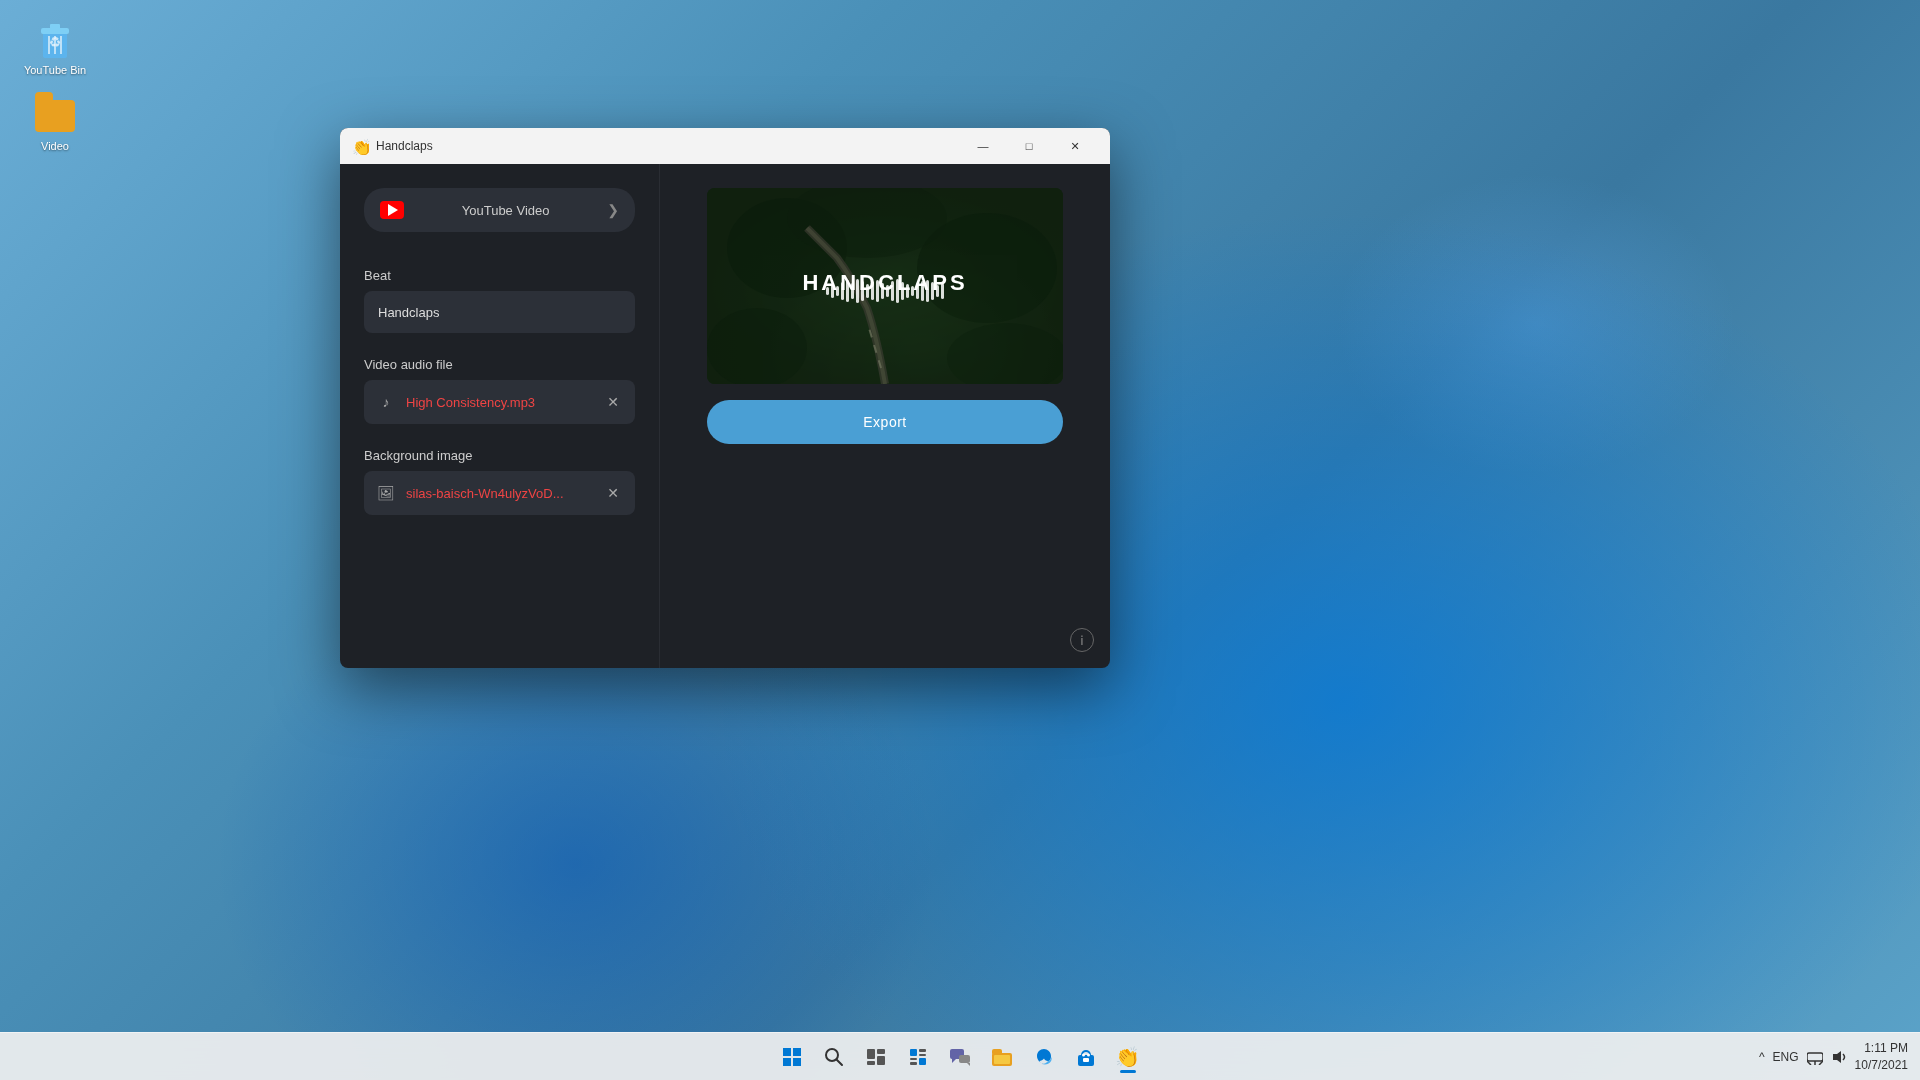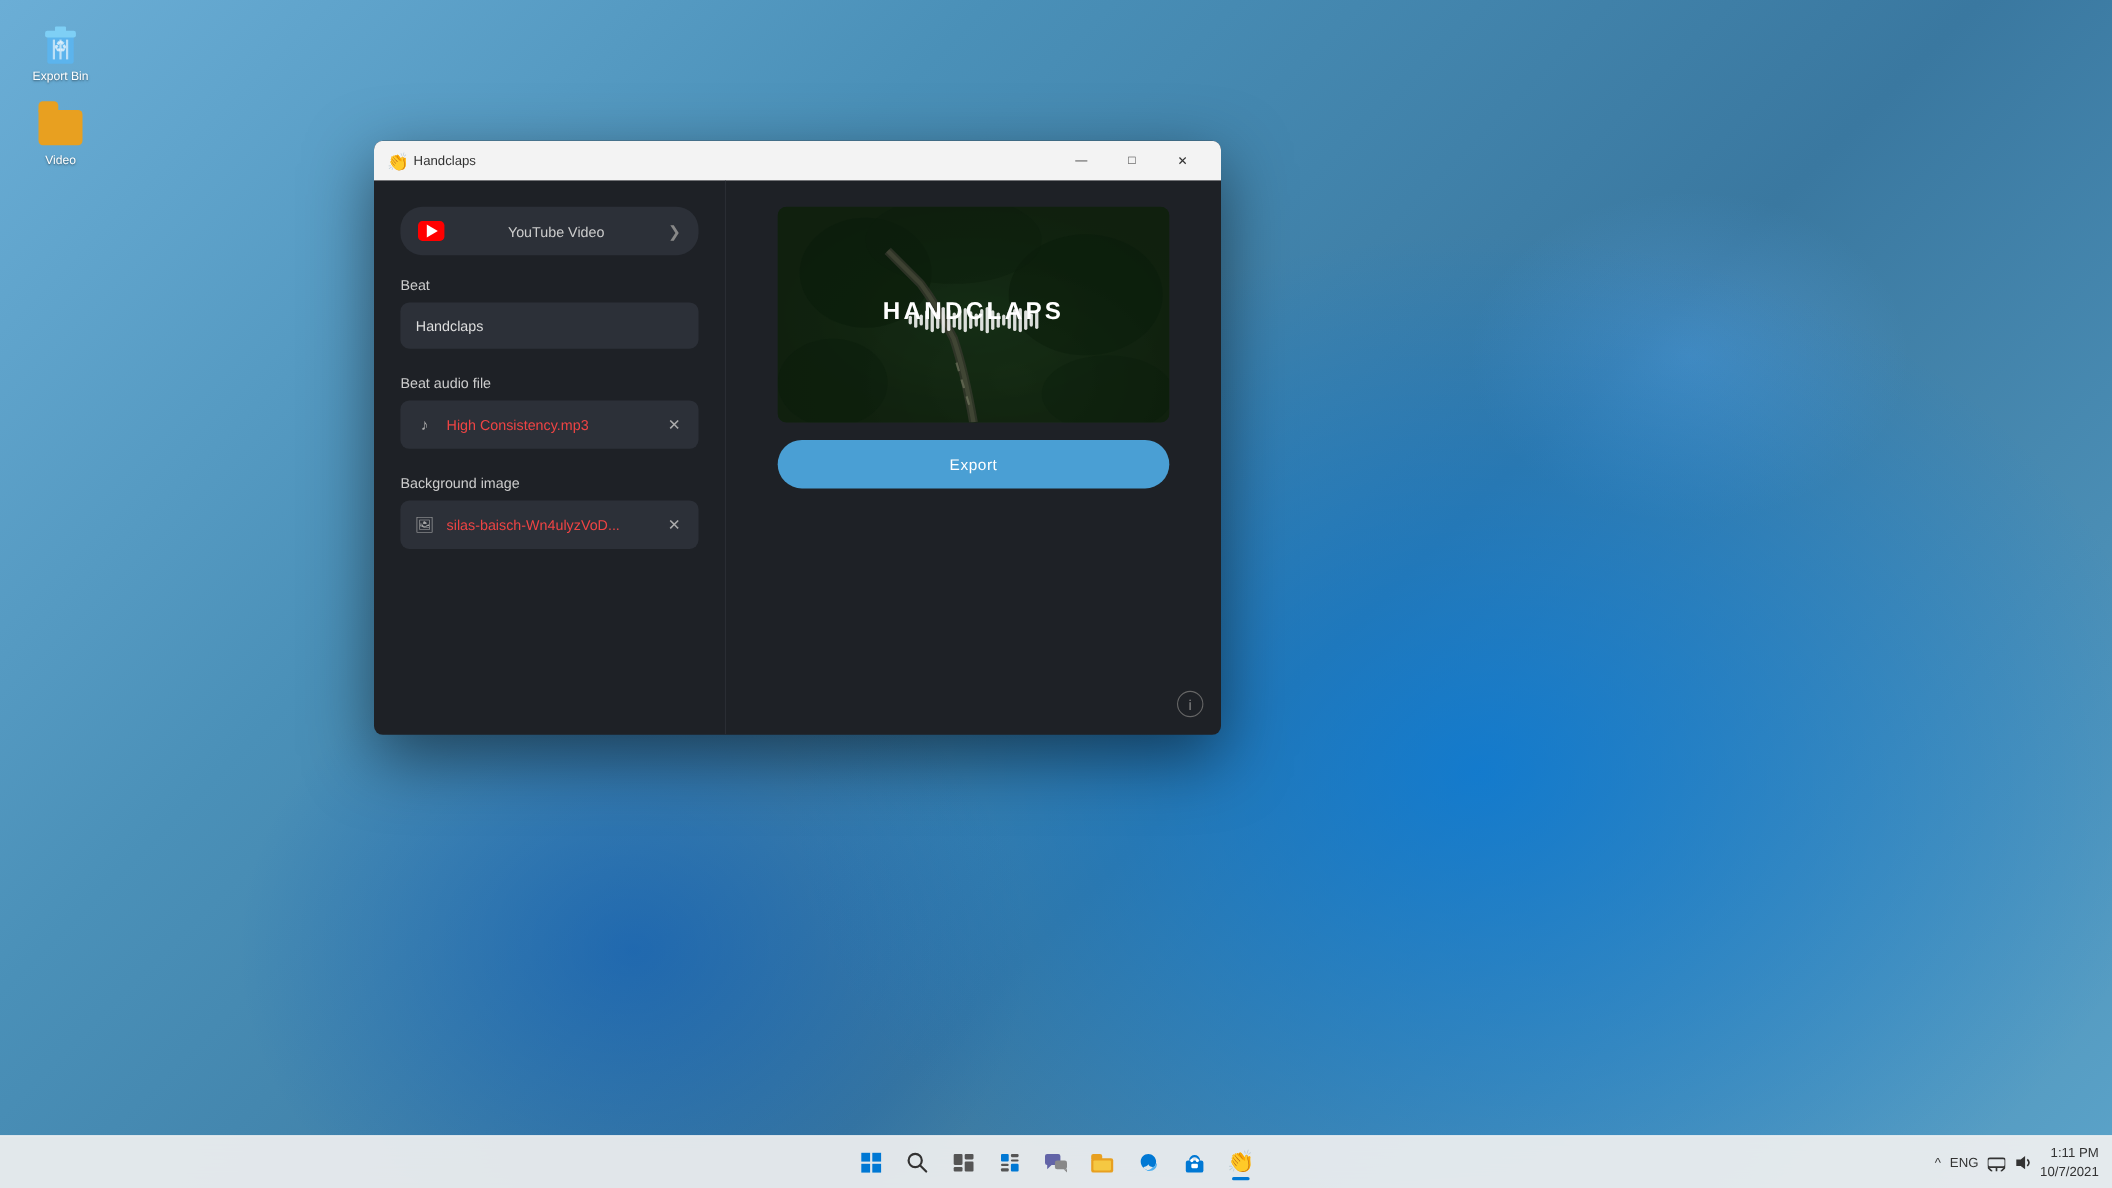--- a/index.html
+++ b/index.html
@@ -212,21 +212,21 @@
       width: 100%;
       background: #2c3038;
       border: none;
       border-radius: 20px;
       height: 44px;
       display: flex;
       align-items: center;
       padding: 0 16px;
       cursor: pointer;
       gap: 10px;
-      margin-bottom: 20px;
+      margin-bottom: 36px;
     }
 
     .yt-icon {
       width: 24px;
       height: 18px;
       background: #ff0000;
       border-radius: 4px;
       display: flex;
       align-items: center;
       justify-content: center;
@@ -449,21 +449,21 @@
         <rect x="6" y="12" width="24" height="26" rx="2" fill="#5bb5f0" opacity="0.9"></rect>
         <rect x="4" y="8" width="28" height="6" rx="2" fill="#7ecff5"></rect>
         <rect x="13" y="4" width="10" height="5" rx="1" fill="#7ecff5"></rect>
         <line x1="12" y1="16" x2="12" y2="34" stroke="white" stroke-width="2" opacity="0.6"></line>
         <line x1="18" y1="16" x2="18" y2="34" stroke="white" stroke-width="2" opacity="0.6"></line>
         <line x1="24" y1="16" x2="24" y2="34" stroke="white" stroke-width="2" opacity="0.6"></line>
 
         <text x="18" y="27" text-anchor="middle" fill="white" font-size="14" opacity="0.7">♻</text>
       </svg>
     </div>
-    <span class="icon-label">Export Bin</span>
+    <span class="icon-label">YouTube Bin</span>
   </div>
 
   <div class="desktop-icon">
     <div class="icon-img">
       <div class="folder-icon-shape"></div>
     </div>
     <span class="icon-label">Video</span>
   </div>
 </div>
 
@@ -490,21 +490,21 @@
         <span class="youtube-btn-label">YouTube Video</span>
         <span class="chevron-right">❯</span>
       </button>
 
       <div class="field-group">
         <span class="field-label">Beat</span>
         <input type="text" class="text-input" value="Handclaps" style="">
       </div>
 
       <div class="field-group">
-        <span class="field-label">Beat audio file</span>
+        <span class="field-label">Video audio file</span>
         <div class="file-input-row">
           <div class="file-icon">♪</div>
           <span class="file-name">High Consistency.mp3</span>
           <div class="file-clear">✕</div>
         </div>
       </div>
 
       <div class="field-group">
         <span class="field-label">Background image</span>
         <div class="file-input-row">

